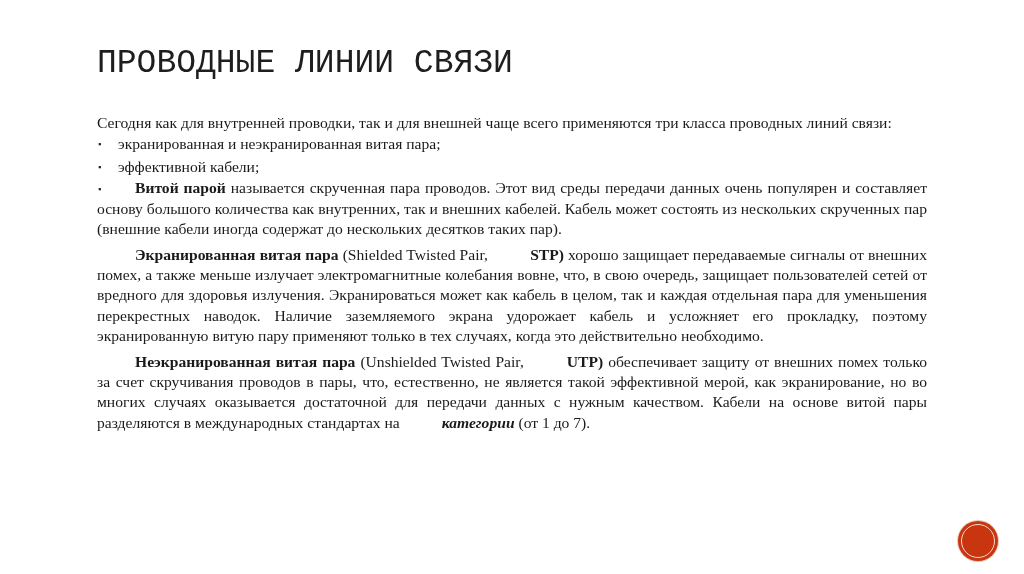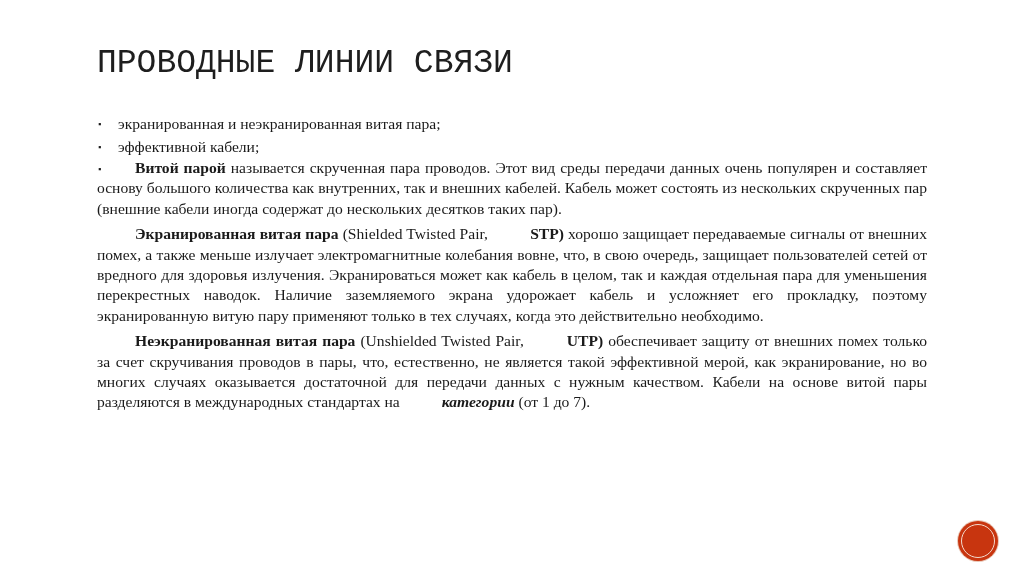--- a/index.html
+++ b/index.html
@@ -18,20 +18,21 @@
            background:#c8350f; box-shadow:0 0 0 1px #e9c8b8; }
   .badge::after { content:""; position:absolute; left:3px; top:3px; right:3px; bottom:3px;
            border-radius:50%; border:1.5px solid #f3d9cc; box-sizing:border-box; }
 </style>
 </head>
 <body>
 
 <div class="title">ПРОВОДНЫЕ ЛИНИИ СВЯЗИ</div>
 
 <div class="content">
+  <p>Сегодня как для внутренней проводки, так и для внешней чаще всего применяются три класса проводных линий связи:</p>
   <ul>
     <li>
       <span class="bullet">▪</span>
       <span>экранированная и неэкранированная витая пара;</span>
     </li>
     <li>
       <span class="bullet">▪</span>
       <span>эффективной кабели;</span>
     </li>
     <li>

